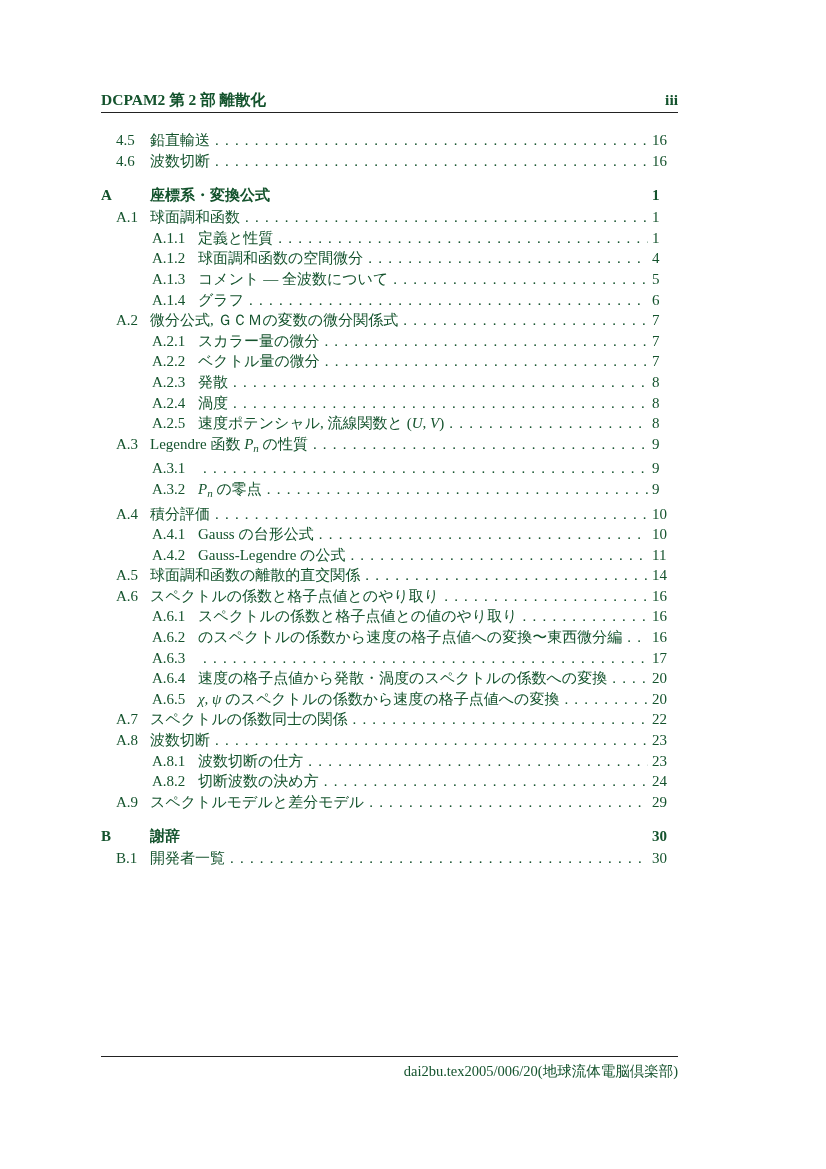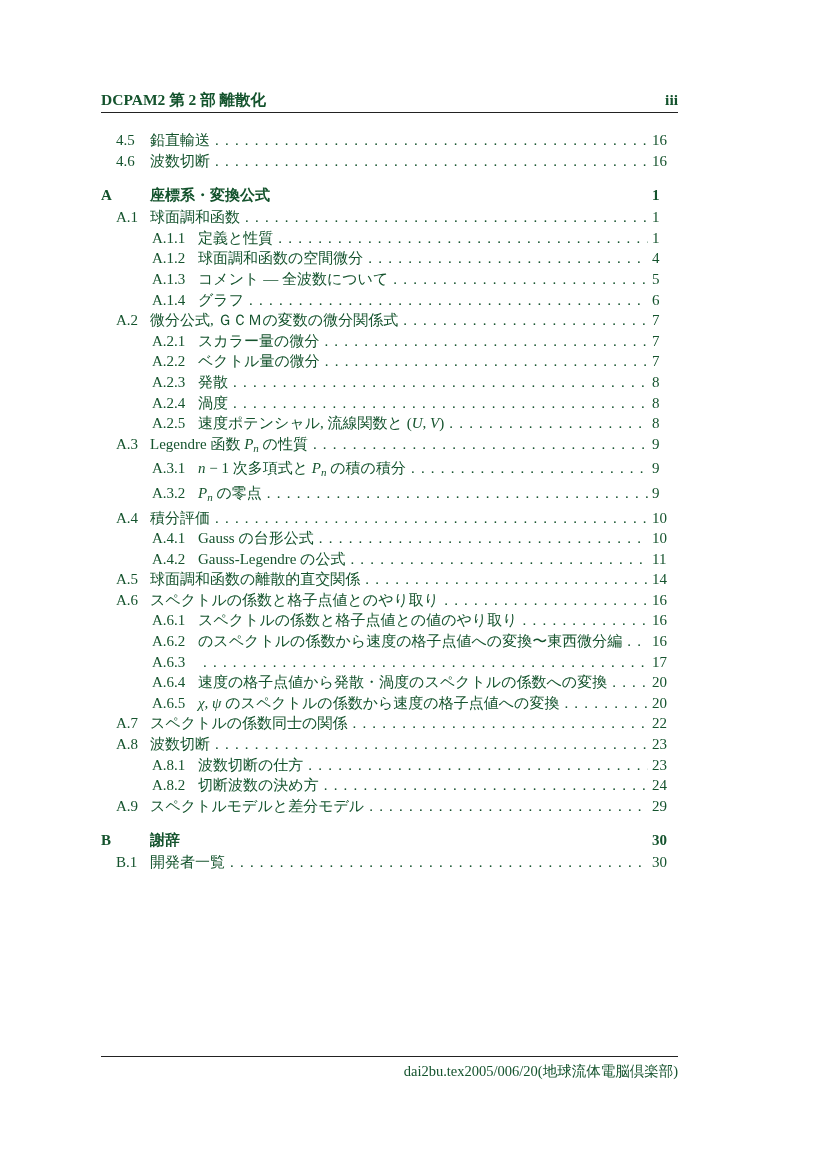--- a/index.html
+++ b/index.html
@@ -145,21 +145,20 @@
         <span class="pagenum">8</span>
       </div>
       <div class="row section">
         <span class="label">A.3</span>
         <span class="title"><span>Legendre 函数 </span><span class="i">P</span><span class="sub">n</span><span> の性質</span></span>
         <span class="leader">..........................................................................................</span>
         <span class="pagenum">9</span>
       </div>
       <div class="row subsection">
         <span class="label">A.3.1</span>
-        <span class="title"><span class="i">n</span><span> − 1 次多項式と </span><span class="i">P</span><span class="sub">n</span><span> の積の積分</span></span>
         <span class="leader">..........................................................................................</span>
         <span class="pagenum">9</span>
       </div>
       <div class="row subsection">
         <span class="label">A.3.2</span>
         <span class="title"><span class="i">P</span><span class="sub">n</span><span> の零点</span></span>
         <span class="leader">..........................................................................................</span>
         <span class="pagenum">9</span>
       </div>
       <div class="row section">

